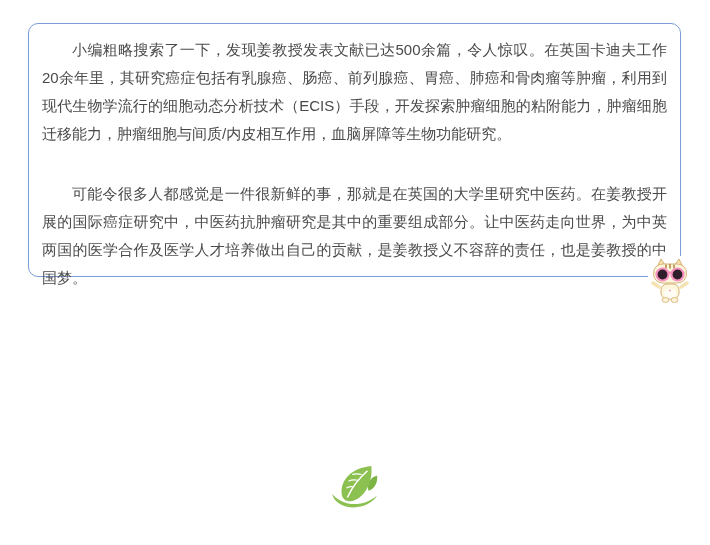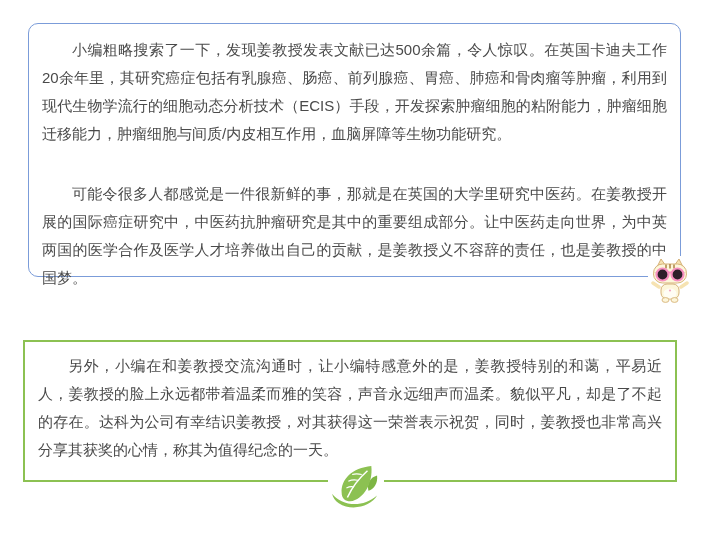--- a/index.html
+++ b/index.html
@@ -72,23 +72,20 @@
       <line x1="8" y1="30" x2="2" y2="26" stroke="#f6e3b2" stroke-width="3.5" stroke-linecap="round"></line>
       <line x1="30" y1="30" x2="36" y2="26" stroke="#f6e3b2" stroke-width="3.5" stroke-linecap="round"></line>
       <rect x="10" y="27" width="18" height="15" rx="6" fill="#fdf6da" stroke="#d6b379" stroke-width="1"></rect>
       <ellipse cx="19" cy="36.5" rx="6.5" ry="5" fill="#fffdf4"></ellipse>
       <circle cx="19" cy="33.5" r="1.1" fill="#f4a7c3"></circle>
       <ellipse cx="14.5" cy="43" rx="3.5" ry="2.4" fill="#fdf6da" stroke="#d6b379" stroke-width="0.9"></ellipse>
       <ellipse cx="23.5" cy="43" rx="3.5" ry="2.4" fill="#fdf6da" stroke="#d6b379" stroke-width="0.9"></ellipse>
     </svg>
   </div>
 
-  <div class="text-box box-green">
-    <p>另外，小编在和姜教授交流沟通时，让小编特感意外的是，姜教授特别的和蔼，平易近人，姜教授的脸上永远都带着温柔而雅的笑容，声音永远细声而温柔。貌似平凡，却是了不起的存在。达科为公司有幸结识姜教授，对其获得这一荣誉表示祝贺，同时，姜教授也非常高兴分享其获奖的心情，称其为值得纪念的一天。</p>
-  </div>
 
   <div class="sticker leaf-sticker">
     <svg width="54" height="45" viewBox="0 0 56 47">
       <path d="M3,31 C12,43 34,47 50,33 C44,44 24,50 10,41 C6,38 4,35 3,31 Z" fill="#8cc152"></path>
       <path d="M50,12 C43,14 39,20 41,28 C47,26 51,20 50,12 Z" fill="#7db544"></path>
       <path d="M44,2 C24,4 12,16 13,30 C13,36 17,39 22,39 C36,37 46,20 44,2 Z" fill="#8cc152"></path>
       <path d="M40,7 C32,14 24,24 19,35" stroke="#ffffff" stroke-width="1.6" fill="none"></path>
       <path d="M34,11 C30,10 27,10 24,11" stroke="#ffffff" stroke-width="1.2" fill="none"></path>
       <path d="M30,17 C26,16 23,16.5 20,18" stroke="#ffffff" stroke-width="1.2" fill="none"></path>
       <path d="M26,24 C23,23 21,23.5 18,25" stroke="#ffffff" stroke-width="1.2" fill="none"></path>

